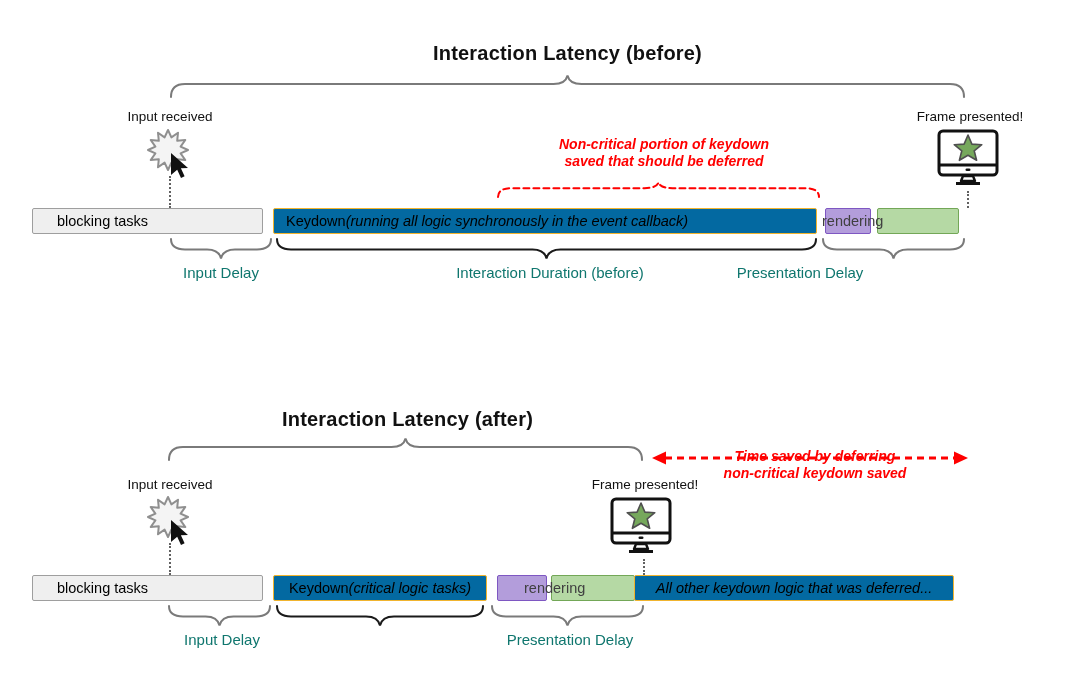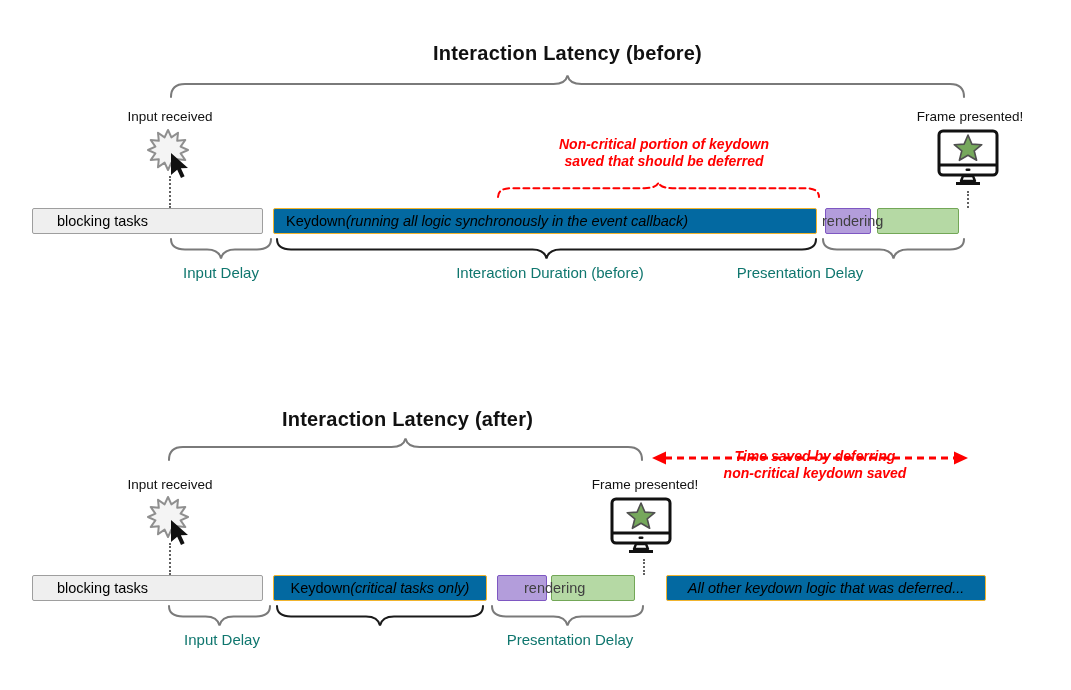--- a/index.html
+++ b/index.html
@@ -133,26 +133,26 @@
     <line x1="19" y1="54.5" x2="43" y2="54.5" stroke="#111" stroke-width="3"></line>
   </svg>
 
   <div class="dotted" style="left:643px;top:559px;height:16px;"></div>
 
   <div class="bar bar-gray" style="left:32px;top:575px;width:231px;">
     <span>blocking tasks</span>
   </div>
   <div class="bar bar-yellow bar-center" style="left:273px;top:575px;width:214px;">
     <span>Keydown </span>
-    <span class="italic">(critical tasks only)</span>
+    <span class="italic">(critical logic tasks)</span>
   </div>
   <div class="bar bar-purple" style="left:497px;top:575px;width:50px;"></div>
   <div class="bar bar-green" style="left:551px;top:575px;width:84px;"></div>
   <div class="rendering-lbl" style="left:524px;top:580px;">rendering</div>
-  <div class="bar bar-yellow bar-center italic" style="left:666px;top:575px;width:320px;">
+  <div class="bar bar-yellow bar-center italic" style="left:634px;top:575px;width:320px;">
     <span>All other keydown logic that was deferred...</span>
   </div>
 
   <svg class="abs" style="left:168px;top:605px;" width="103" height="22" viewBox="0 0 103 22">
       <path d="M1,1 Q1,11.440000000000001 15,11.440000000000001 L37.5,11.440000000000001 Q49.5,11.440000000000001 51.5,20.5 Q53.5,11.440000000000001 65.5,11.440000000000001 L88,11.440000000000001 Q102,11.440000000000001 102,1" fill="none" stroke="#7a7a7a" stroke-width="2" stroke-linecap="round"></path>
     </svg>
   <svg class="abs" style="left:276px;top:605px;" width="208" height="22" viewBox="0 0 208 22">
       <path d="M1,1 Q1,11.440000000000001 15,11.440000000000001 L90,11.440000000000001 Q102,11.440000000000001 104,20.5 Q106,11.440000000000001 118,11.440000000000001 L193,11.440000000000001 Q207,11.440000000000001 207,1" fill="none" stroke="#1a1a1a" stroke-width="2" stroke-linecap="round"></path>
     </svg>
   <svg class="abs" style="left:491px;top:605px;" width="153" height="22" viewBox="0 0 153 22">

